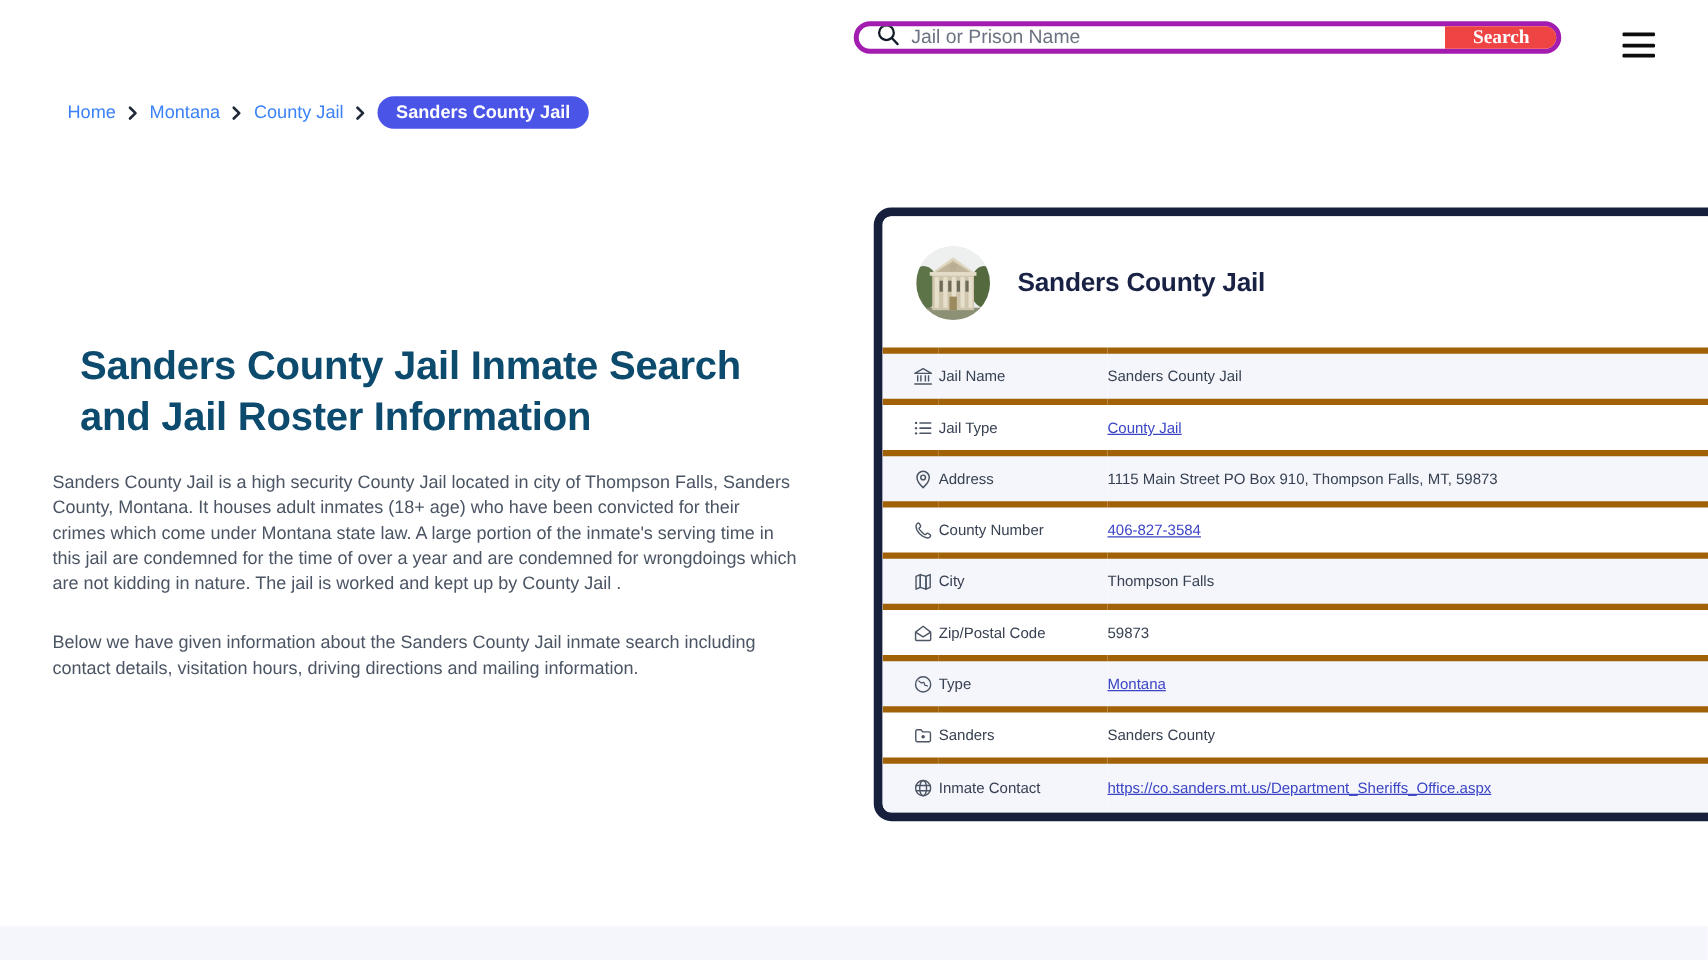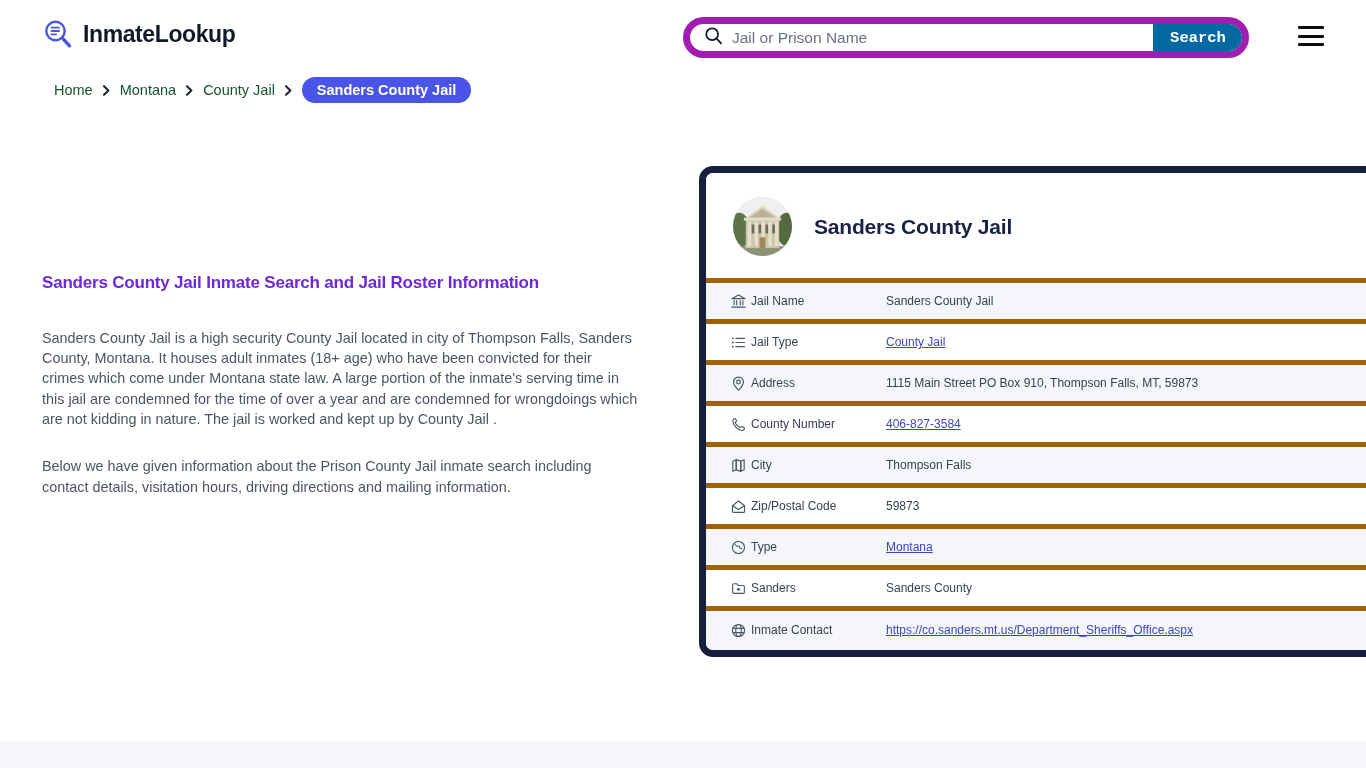--- a/index.html
+++ b/index.html
@@ -28,23 +28,23 @@
     font-size: 23px;
     font-weight: 700;
     color: #111827;
     letter-spacing: -0.4px;
     white-space: nowrap;
   }
 
   .searchbar {
     position: absolute;
     left: 683px; top: 17px;
-    width: 566px; height: 41px;
+    width: 566px; height: 26px;
     display: flex;
-    border: 7px solid #a21caf;
+    border: 4px solid #a21caf;
     border-radius: 21px;
     background: #fff;
     overflow: hidden;
   }
   .search-field {
     flex: 1;
     display: flex; align-items: center;
     gap: 9px;
     padding: 0 14px;
   }
@@ -54,23 +54,23 @@
     border: none; outline: none;
     font-family: "Liberation Sans", sans-serif;
     font-size: 15.5px;
     color: #111827;
     background: transparent;
   }
   .search-input::placeholder { color: #6b7280; }
   .search-btn {
     width: 90px;
     border: none;
-    background: #0369a1;
+    background: #ef4444;
     color: #ffffff;
-    font-family: Liberation Mono, monospace;
+    font-family: Liberation Serif, serif;
     font-size: 15.5px;
     font-weight: 700;
     cursor: pointer;
     border-radius: 0 19px 19px 0;
     margin: -1px -1px -1px 0;
   }
 
   .hamburger {
     position: absolute;
     right: 42px; top: 26px;
@@ -86,21 +86,21 @@
 
   
   .breadcrumb {
     position: absolute;
     left: 54px; top: 77px;
     display: flex; align-items: center;
     gap: 8px;
     font-size: 14.5px;
   }
   .crumb {
-    color: #14532d;
+    color: #3b82f6;
     text-decoration: none;
     white-space: nowrap;
     cursor: pointer;
   }
   .crumb-sep { display: block; line-height: 0; }
   .crumb-current {
     background: #4a55e8;
     color: #ffffff;
     font-weight: 700;
     font-size: 14.5px;
@@ -109,28 +109,29 @@
     white-space: nowrap;
   }
 
   
   .left-col {
     position: absolute;
     left: 42px; top: 272px;
     width: 596px;
   }
   .page-title {
-    font-size: 17px;
+    font-size: 32px;
     font-weight: 700;
     line-height: 1.28;
-    color: #6d28d9;
+    color: #0c4a6e;
     letter-spacing: -0.2px;
+    margin-left: 22px;
   }
   .body-para {
-    margin-top: 34px;
+    margin-top: 22px;
     font-size: 14.4px;
     line-height: 1.41;
     color: #4b5563;
   }
   .body-para.second { margin-top: 27px; }
 
   
   .card {
     position: absolute;
     left: 699px; top: 166px;
@@ -202,32 +203,20 @@
     left: 0; top: 741px;
     width: 1366px; height: 27px;
     background: #f5f6fc;
   }
 </style>
 </head>
 <body>
 
 <div class="header">
 
-  <div class="logo-wrap">
-    <span class="logo-mark">
-      <svg class="logo-mark" viewBox="0 0 32 32" fill="none" xmlns="http://www.w3.org/2000/svg">
-        <circle cx="13.5" cy="13" r="9.2" stroke="#4a55e8" stroke-width="2.4" fill="#ffffff"></circle>
-        <line x1="9.5" y1="9.6" x2="17" y2="9.6" stroke="#4a55e8" stroke-width="1.9" stroke-linecap="round"></line>
-        <line x1="9.5" y1="13" x2="17" y2="13" stroke="#4a55e8" stroke-width="1.9" stroke-linecap="round"></line>
-        <line x1="9.5" y1="16.4" x2="14" y2="16.4" stroke="#4a55e8" stroke-width="1.9" stroke-linecap="round"></line>
-        <line x1="20.2" y1="19.8" x2="27.5" y2="27.8" stroke="#4a55e8" stroke-width="3.3" stroke-linecap="round"></line>
-      </svg>
-    </span>
-    <span class="logo-text">InmateLookup</span>
-  </div>
 
   <div class="searchbar">
     <div class="search-field">
       <span class="search-icon">
         <svg width="19" height="19" viewBox="0 0 20 20" fill="none" xmlns="http://www.w3.org/2000/svg">
           <circle cx="8.6" cy="8.6" r="6.2" stroke="#111827" stroke-width="1.9"></circle>
           <line x1="13.3" y1="13.3" x2="18" y2="18.2" stroke="#111827" stroke-width="1.9" stroke-linecap="round"></line>
         </svg>
       </span>
       <input class="search-input" type="text" placeholder="Jail or Prison Name" style="">
@@ -260,21 +249,21 @@
     <svg width="11" height="13" viewBox="0 0 11 13" fill="none" xmlns="http://www.w3.org/2000/svg">
       <path d="M3 2.2L7.4 6.5L3 10.8" stroke="#1f2937" stroke-width="2.1" stroke-linecap="round" stroke-linejoin="round"></path>
     </svg>
   </span>
   <span class="crumb-current">Sanders County Jail</span>
 </nav>
 
 <div class="left-col">
   <h1 class="page-title">Sanders County Jail Inmate Search and Jail Roster Information</h1>
   <p class="body-para">Sanders County Jail is a high security County Jail located in city of Thompson Falls, Sanders County, Montana. It houses adult inmates (18+ age) who have been convicted for their crimes which come under Montana state law. A large portion of the inmate's serving time in this jail are condemned for the time of over a year and are condemned for wrongdoings which are not kidding in nature. The jail is worked and kept up by County Jail .</p>
-  <p class="body-para second">Below we have given information about the Prison County Jail inmate search including contact details, visitation hours, driving directions and mailing information.</p>
+  <p class="body-para second">Below we have given information about the Sanders County Jail inmate search including contact details, visitation hours, driving directions and mailing information.</p>
 </div>
 
 <div class="card">
 
   <div class="card-head">
     <div class="avatar">
       <svg viewBox="0 0 60 60" xmlns="http://www.w3.org/2000/svg">
         <rect width="60" height="60" fill="#e9ecef"></rect>
         <rect x="0" y="0" width="60" height="30" fill="#eef0f0"></rect>
         <ellipse cx="6" cy="34" rx="12" ry="18" fill="#5d7348"></ellipse>

